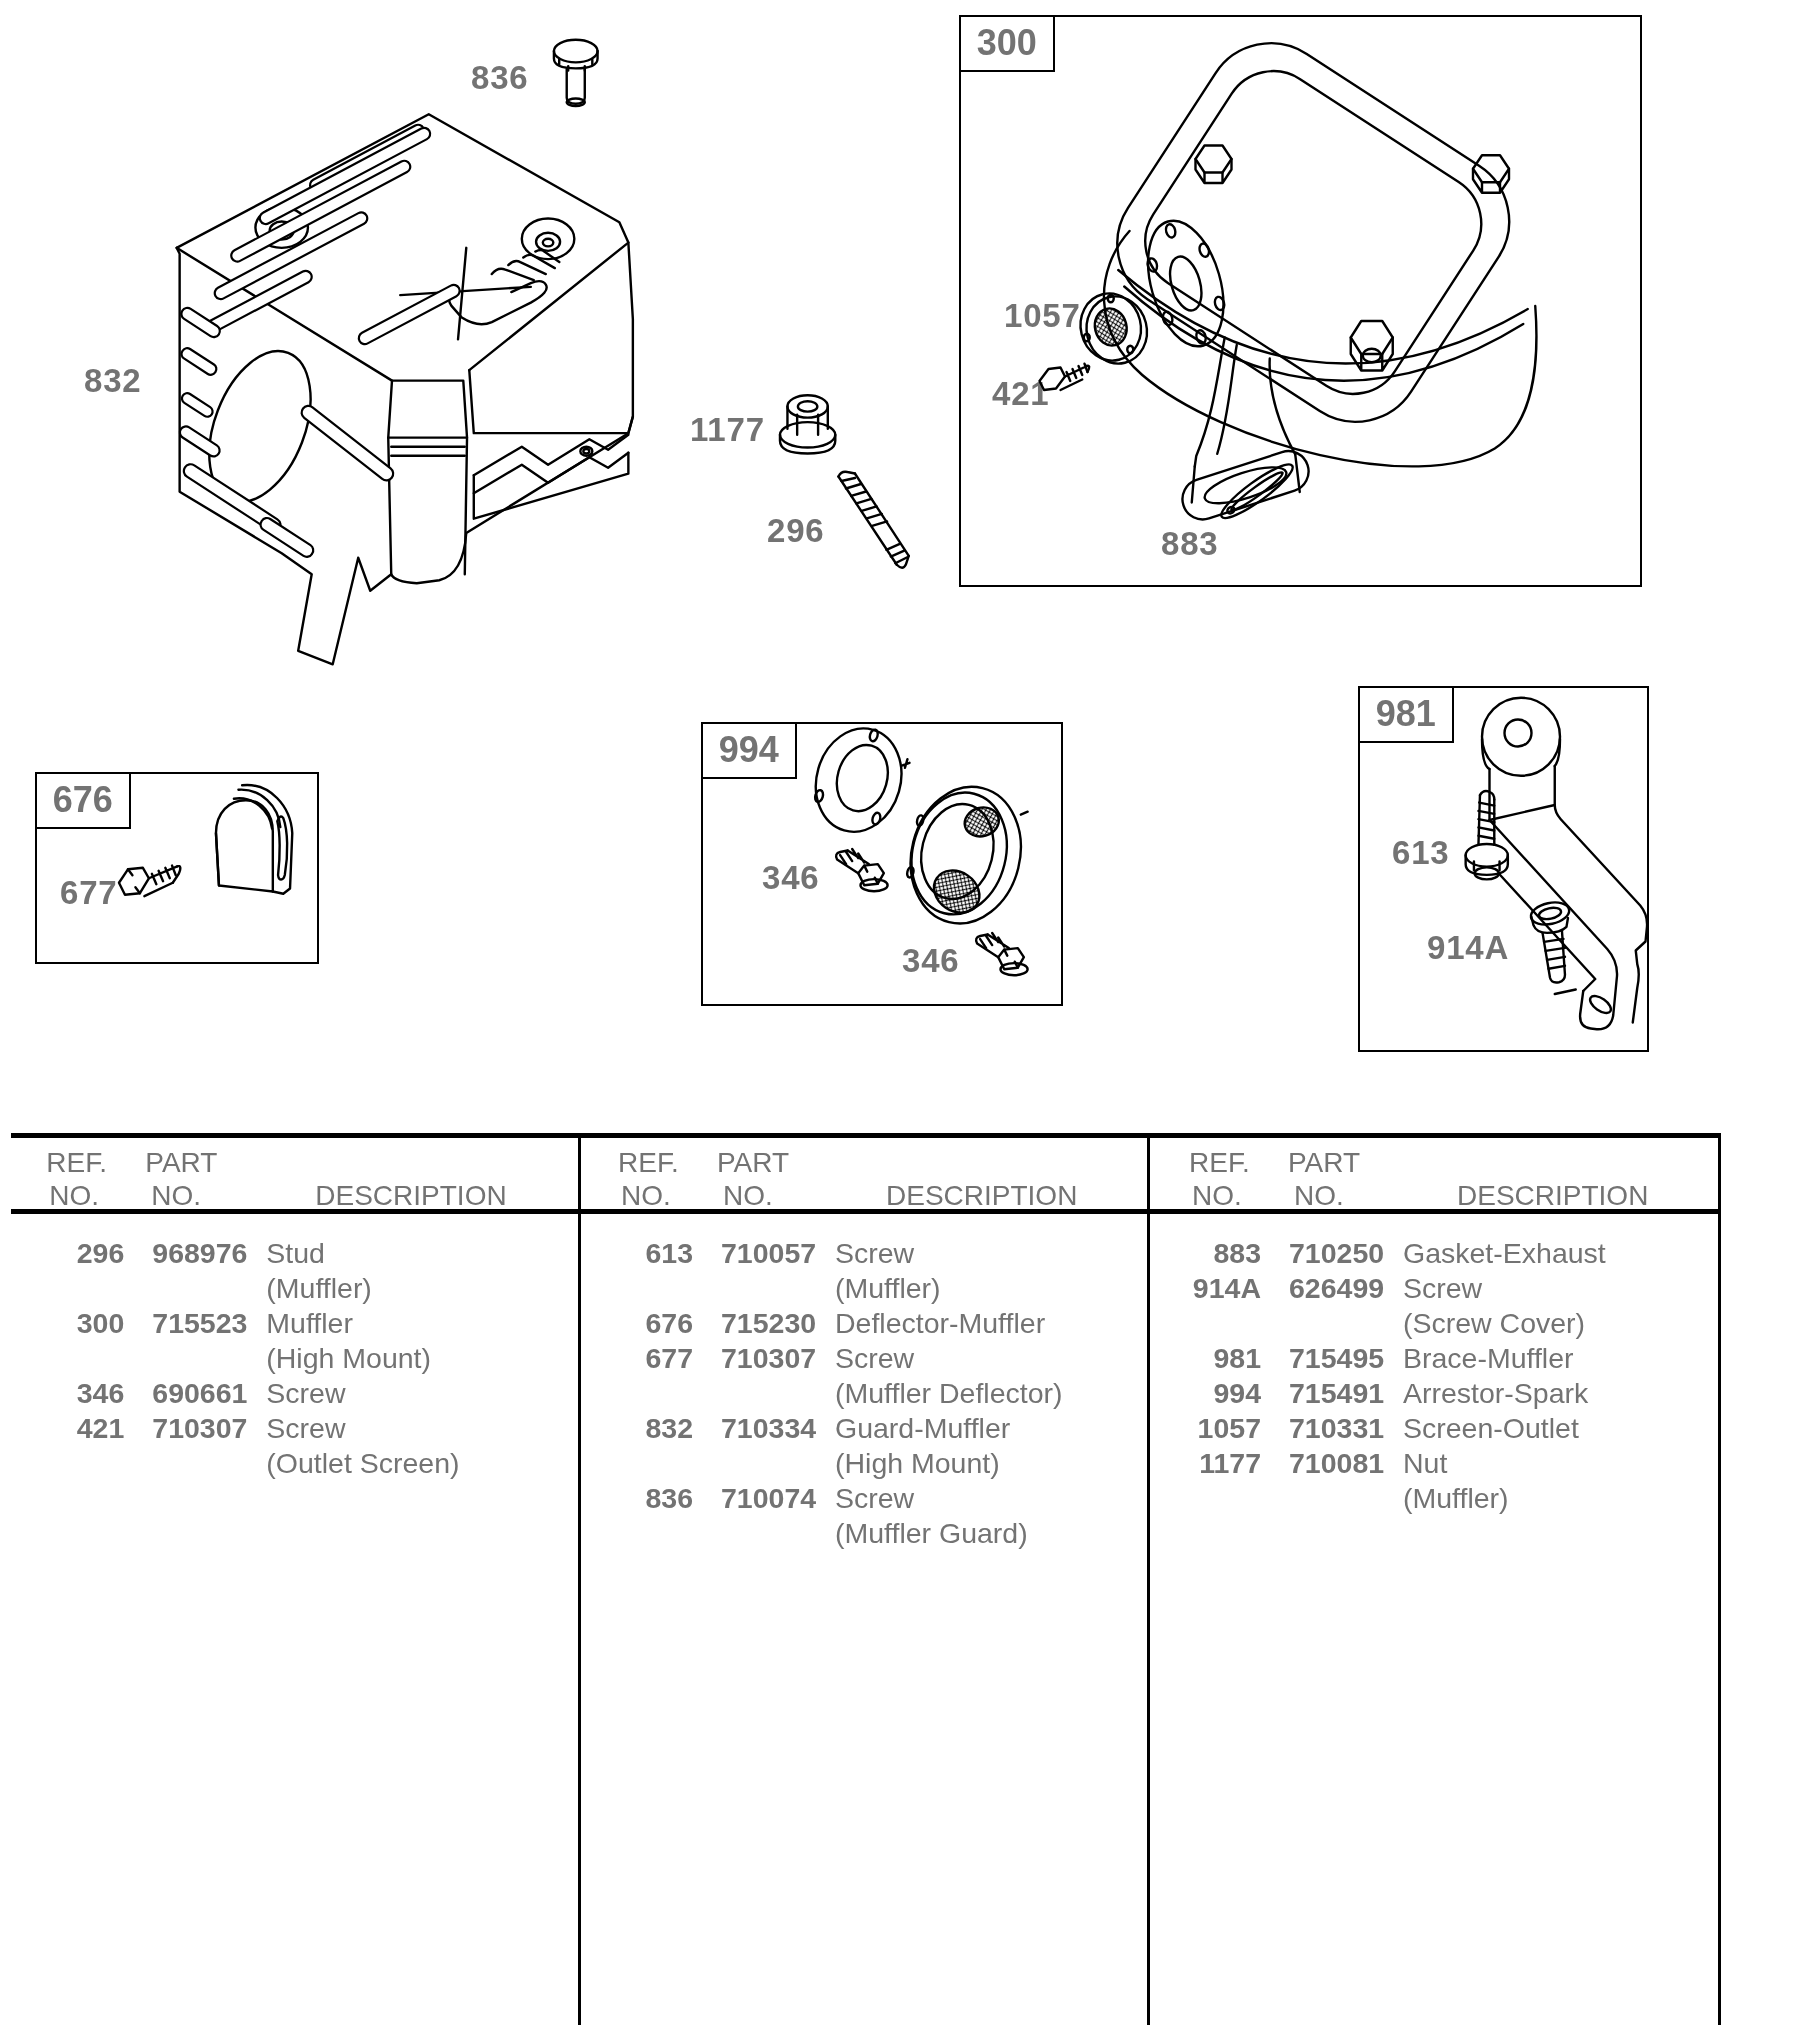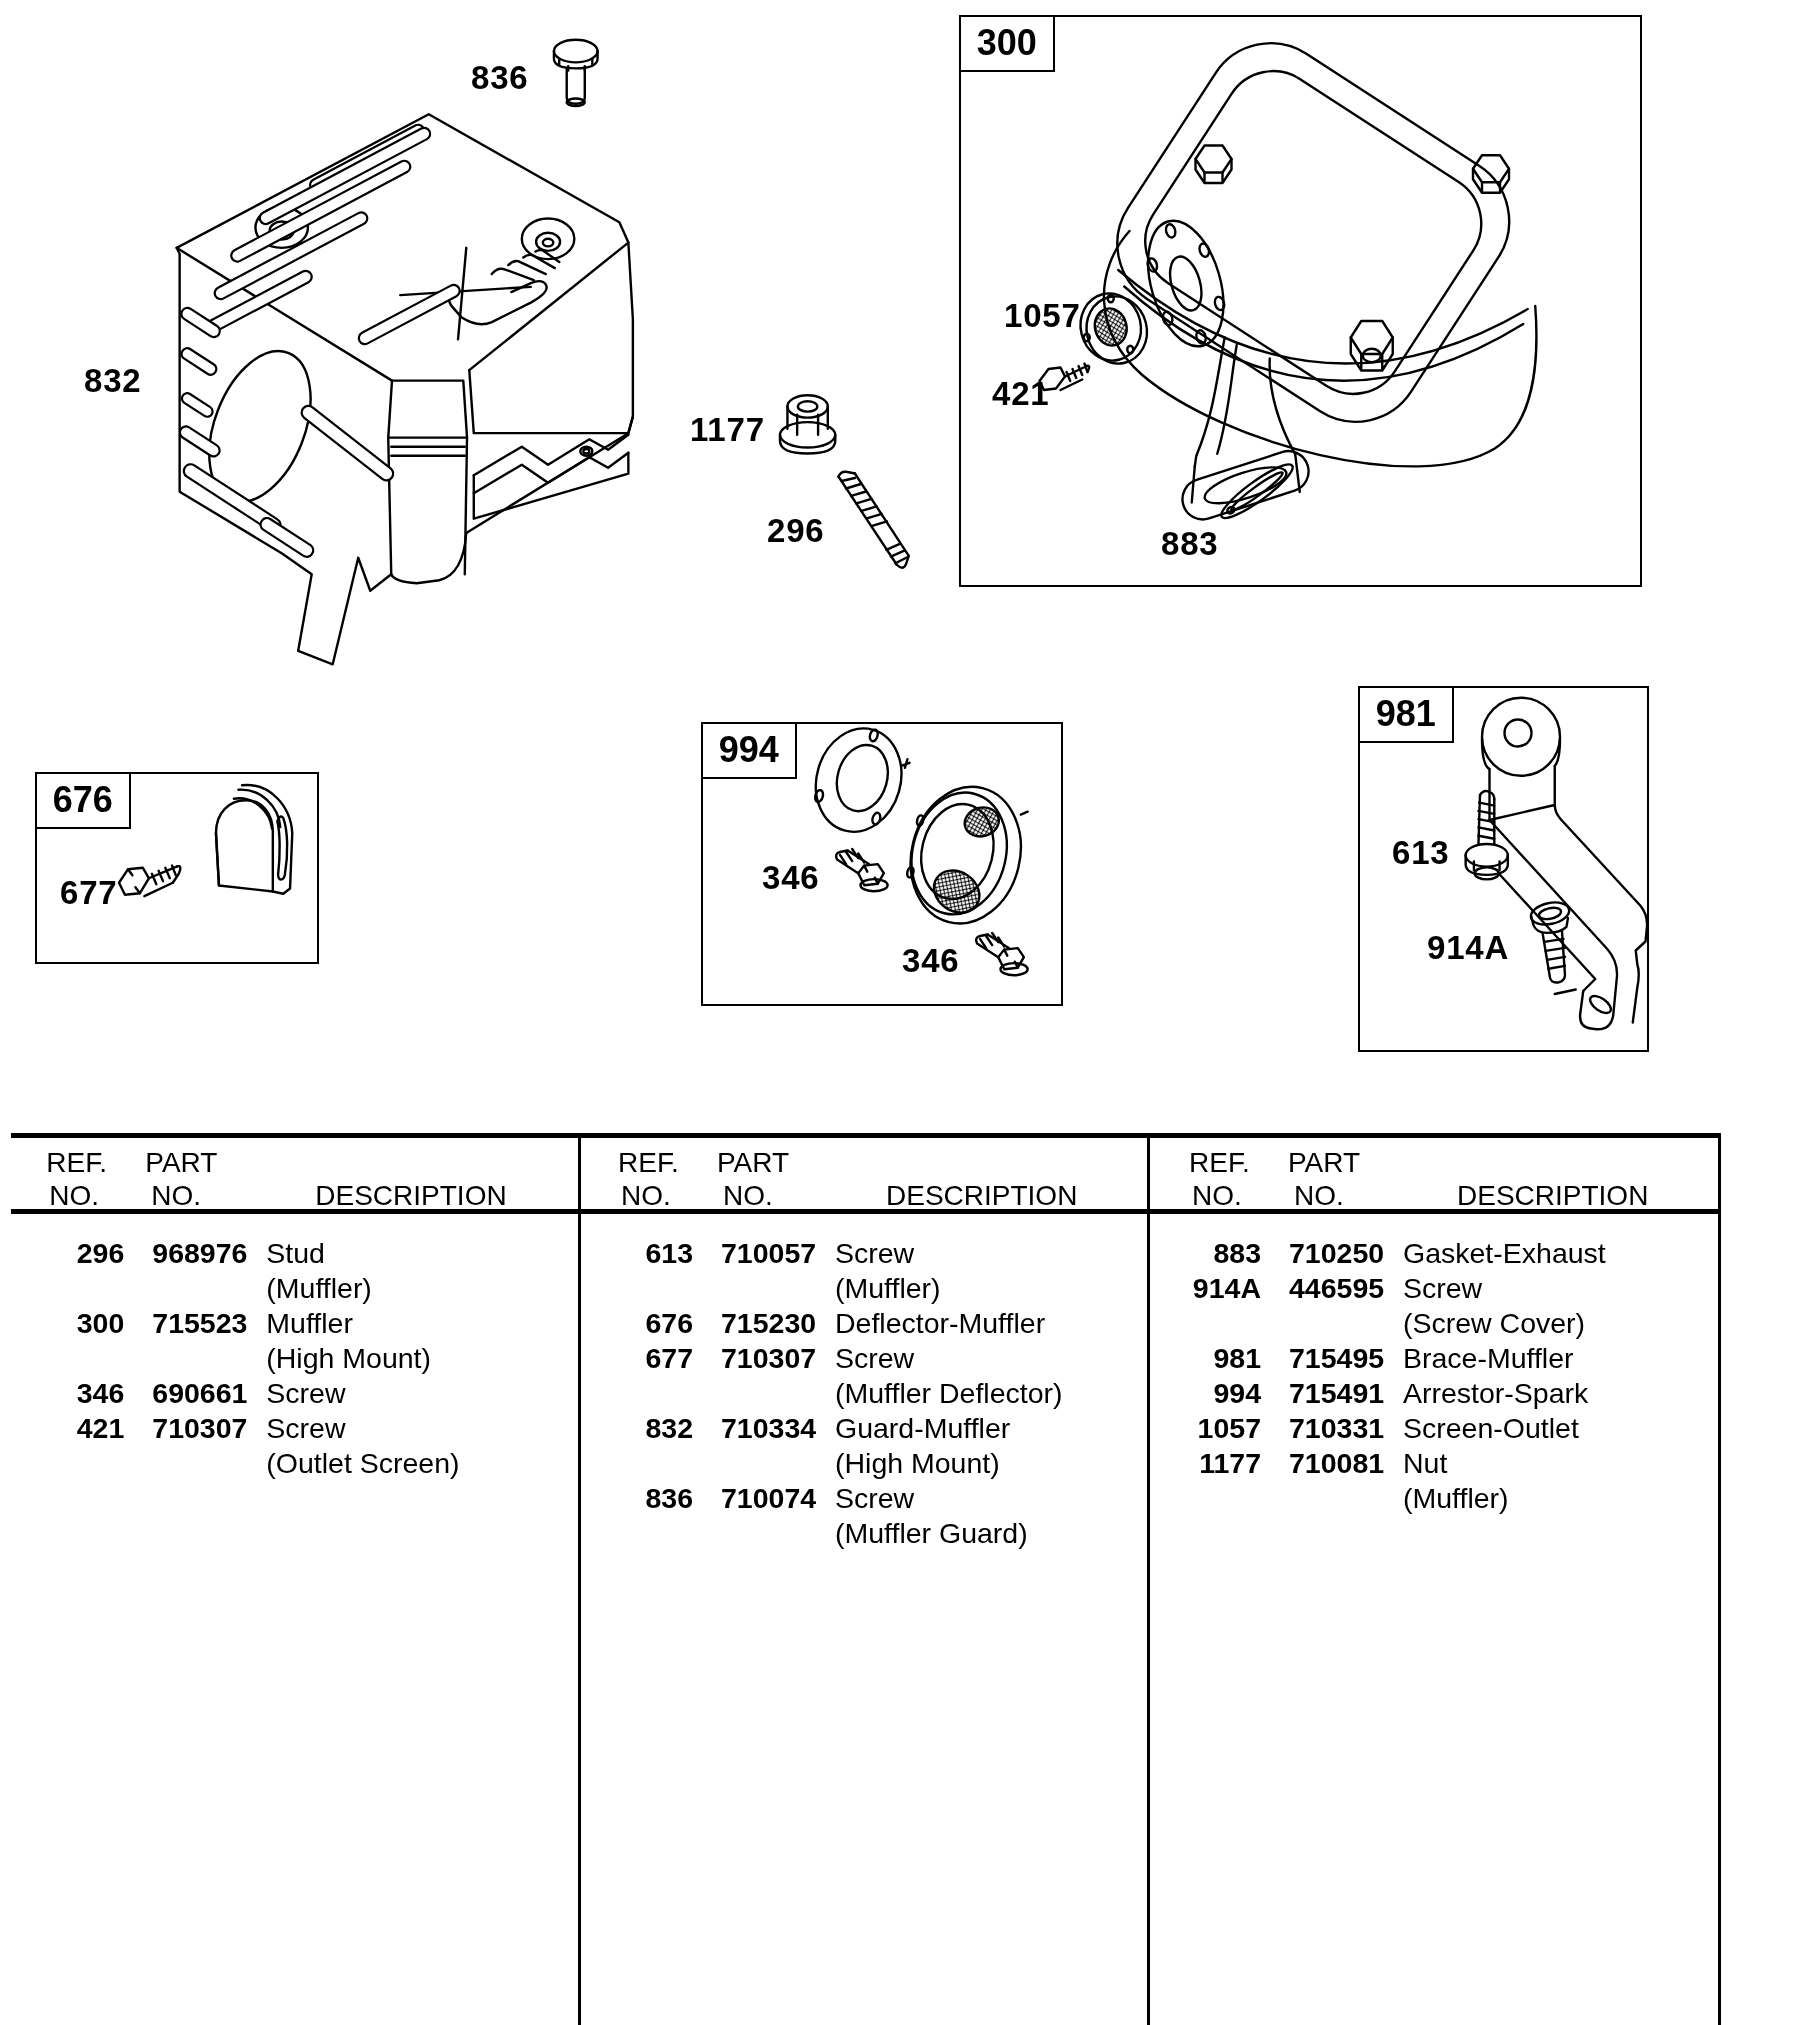--- a/index.html
+++ b/index.html
@@ -1,18 +1,18 @@
 <!DOCTYPE html>
 <html style="font-size:12px"><head>
 <meta charset="utf-8">
 <style>
   html,body{margin:0;padding:0;background:#fff;}
   #canvas{
     position:relative;width:1811px;height:2025px;background:#ffffff;
-    font-family:"Liberation Sans", sans-serif;color:#000000;overflow:hidden;
+    font-family:"Liberation Sans", sans-serif;color:#737373;overflow:hidden;
   }
   svg{position:absolute;overflow:visible;}
   svg *{vector-effect:non-scaling-stroke;}
   .lineart{stroke:#000;stroke-width:2.4;fill:none;stroke-linecap:round;stroke-linejoin:round;}
   .slot{stroke:#000;stroke-width:2.2;fill:#fff;}
   .partlabel{
     position:absolute;font-size:33px;font-weight:bold;letter-spacing:0.8px;white-space:nowrap;
   }
   .pbox{position:absolute;border:2.3px solid #000;background:transparent;}
   .pbox-tag{
@@ -436,21 +436,21 @@
     <span class="thead-cell" style="left:146px;top:47px;">NO.</span>
     <span class="thead-cell" style="left:309px;top:47px;">DESCRIPTION</span>
     <div class="tbody">
       <div class="tline">
           <span class="tref">883</span>
           <span class="tpart">710250</span>
           <span class="tdesc">Gasket-Exhaust</span>
         </div>
       <div class="tline">
           <span class="tref">914A</span>
-          <span class="tpart">446595</span>
+          <span class="tpart">626499</span>
           <span class="tdesc">Screw</span>
         </div>
       <div class="tline">
           <span class="tref"></span>
           <span class="tpart"></span>
           <span class="tdesc">(Screw Cover)</span>
         </div>
       <div class="tline">
           <span class="tref">981</span>
           <span class="tpart">715495</span>

